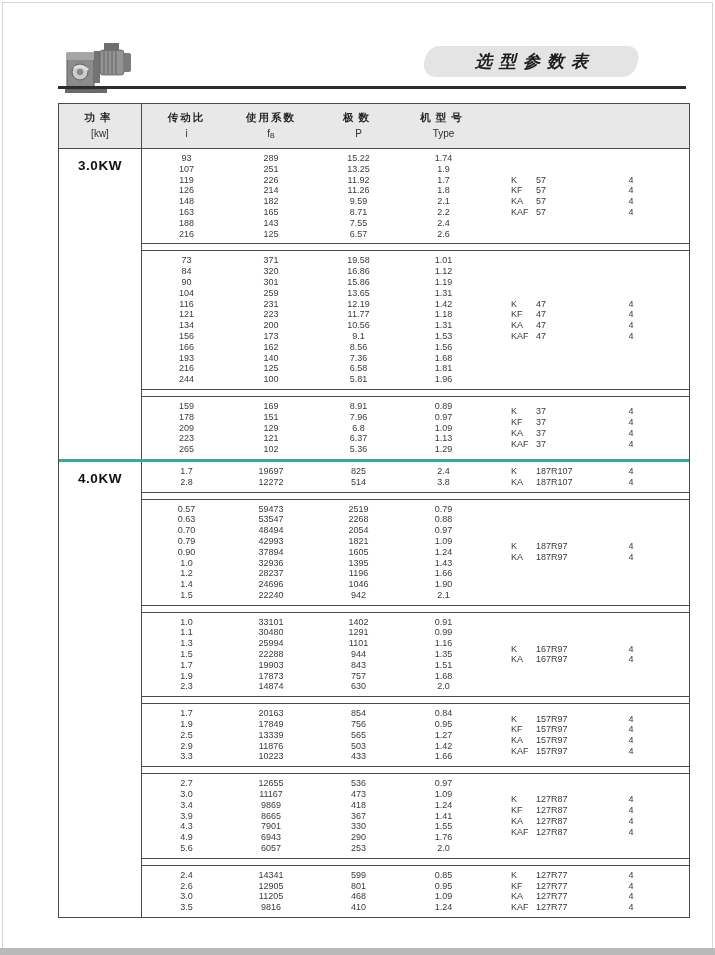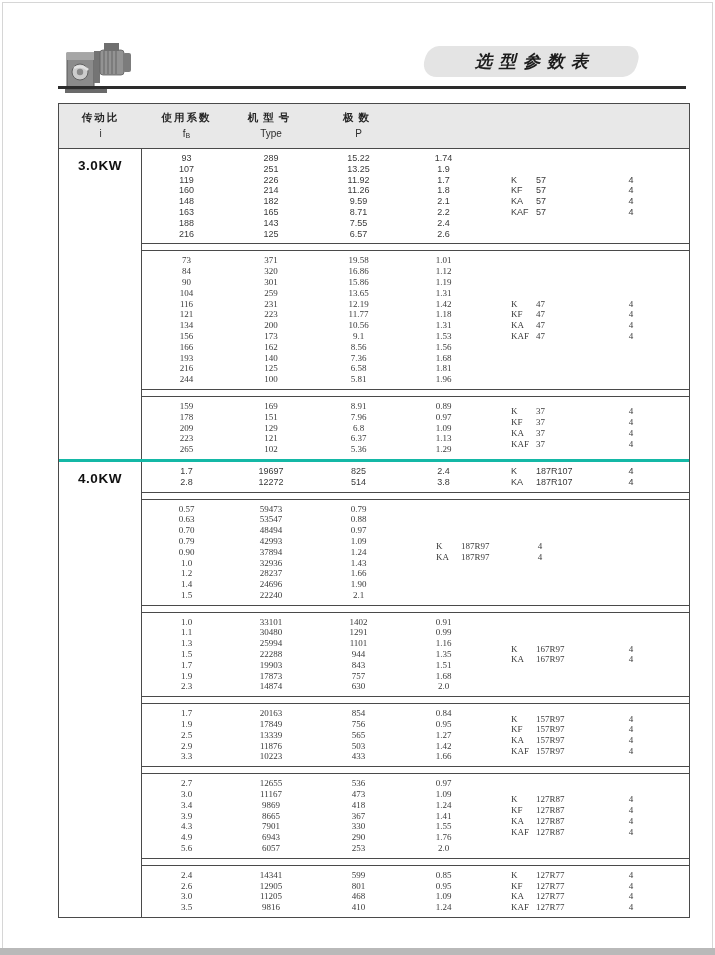--- a/index.html
+++ b/index.html
@@ -40,21 +40,21 @@
   .section{display:grid;grid-template-columns:83px 1fr;}
   .section + .section{border-top:3px solid #14b8a6;}
   .power-cell{
     border-right:1px solid #4a4a4a;text-align:center;font-weight:bold;
     font-size:13.5px;letter-spacing:0.5px;padding-top:9px;color:#111;
   }
   .block{
     display:grid;grid-template-columns:89px 80px 95px 75px 118px 64px 1fr;
     padding:4px 0;align-items:center;
   }
-  .block + .block{border-top:1px solid #4a4a4a;margin-top:6px;font-family:Liberation Serif, serif;}
+  .block + .block{border-top:1px solid #4a4a4a;margin-top:6px;}
   .block:not(:last-child){border-bottom:1px solid #4a4a4a;}
   .cell{text-align:center;font-size:9px;line-height:10.8px;color:#3a3a3a;}
   .cell.type{text-align:left;padding-left:30px;white-space:nowrap;}
   .pfx{display:inline-block;width:25px;}
   .val{white-space:pre;}
 </style>
 </head>
 <body>
 
 <div class="page-edge"></div>
@@ -77,47 +77,51 @@
 </svg>
 
 <div class="banner">
   <span class="banner-text">选型参数表</span>
 </div>
 
 <div class="rule"></div>
 
 <div class="sel-table">
   <div class="thead">
+      <div class="hcell first">
+        <div class="zh wide">功率</div>
+        <div class="unit">[kw]</div>
+      </div>
       <div class="hcell">
         <div class="zh">传动比</div>
         <div class="unit">i</div>
       </div>
       <div class="hcell">
         <div class="zh">使用系数</div>
         <div class="unit">f<span class="sub">B</span></div>
       </div>
       <div class="hcell">
+        <div class="zh wide">极数</div>
+        <div class="unit">P</div>
+      </div>
+      <div class="hcell">
         <div class="zh wide">机型号</div>
         <div class="unit">Type</div>
-      </div>
-      <div class="hcell">
-        <div class="zh wide">极数</div>
-        <div class="unit">P</div>
       </div>
     </div>
   <div>
       <div class="section">
         <div class="power-cell">3.0KW</div>
         <div>
           <div class="block">
             <div class="cell">
               <div class="val">93</div>
               <div class="val">107</div>
               <div class="val">119</div>
-              <div class="val">160</div>
+              <div class="val">126</div>
               <div class="val">148</div>
               <div class="val">163</div>
               <div class="val">188</div>
               <div class="val">216</div>
             </div>
             <div class="cell">
               <div class="val">289</div>
               <div class="val">251</div>
               <div class="val">226</div>
               <div class="val">214</div>
@@ -323,20 +327,31 @@
               <div class="val">53547</div>
               <div class="val">48494</div>
               <div class="val">42993</div>
               <div class="val">37894</div>
               <div class="val">32936</div>
               <div class="val">28237</div>
               <div class="val">24696</div>
               <div class="val">22240</div>
             </div>
             <div class="cell">
+              <div class="val">2519</div>
+              <div class="val">2268</div>
+              <div class="val">2054</div>
+              <div class="val">1821</div>
+              <div class="val">1605</div>
+              <div class="val">1395</div>
+              <div class="val">1196</div>
+              <div class="val">1046</div>
+              <div class="val">942</div>
+            </div>
+            <div class="cell">
               <div class="val">0.79</div>
               <div class="val">0.88</div>
               <div class="val">0.97</div>
               <div class="val">1.09</div>
               <div class="val">1.24</div>
               <div class="val">1.43</div>
               <div class="val">1.66</div>
               <div class="val">1.90</div>
               <div class="val">2.1</div>
             </div>

